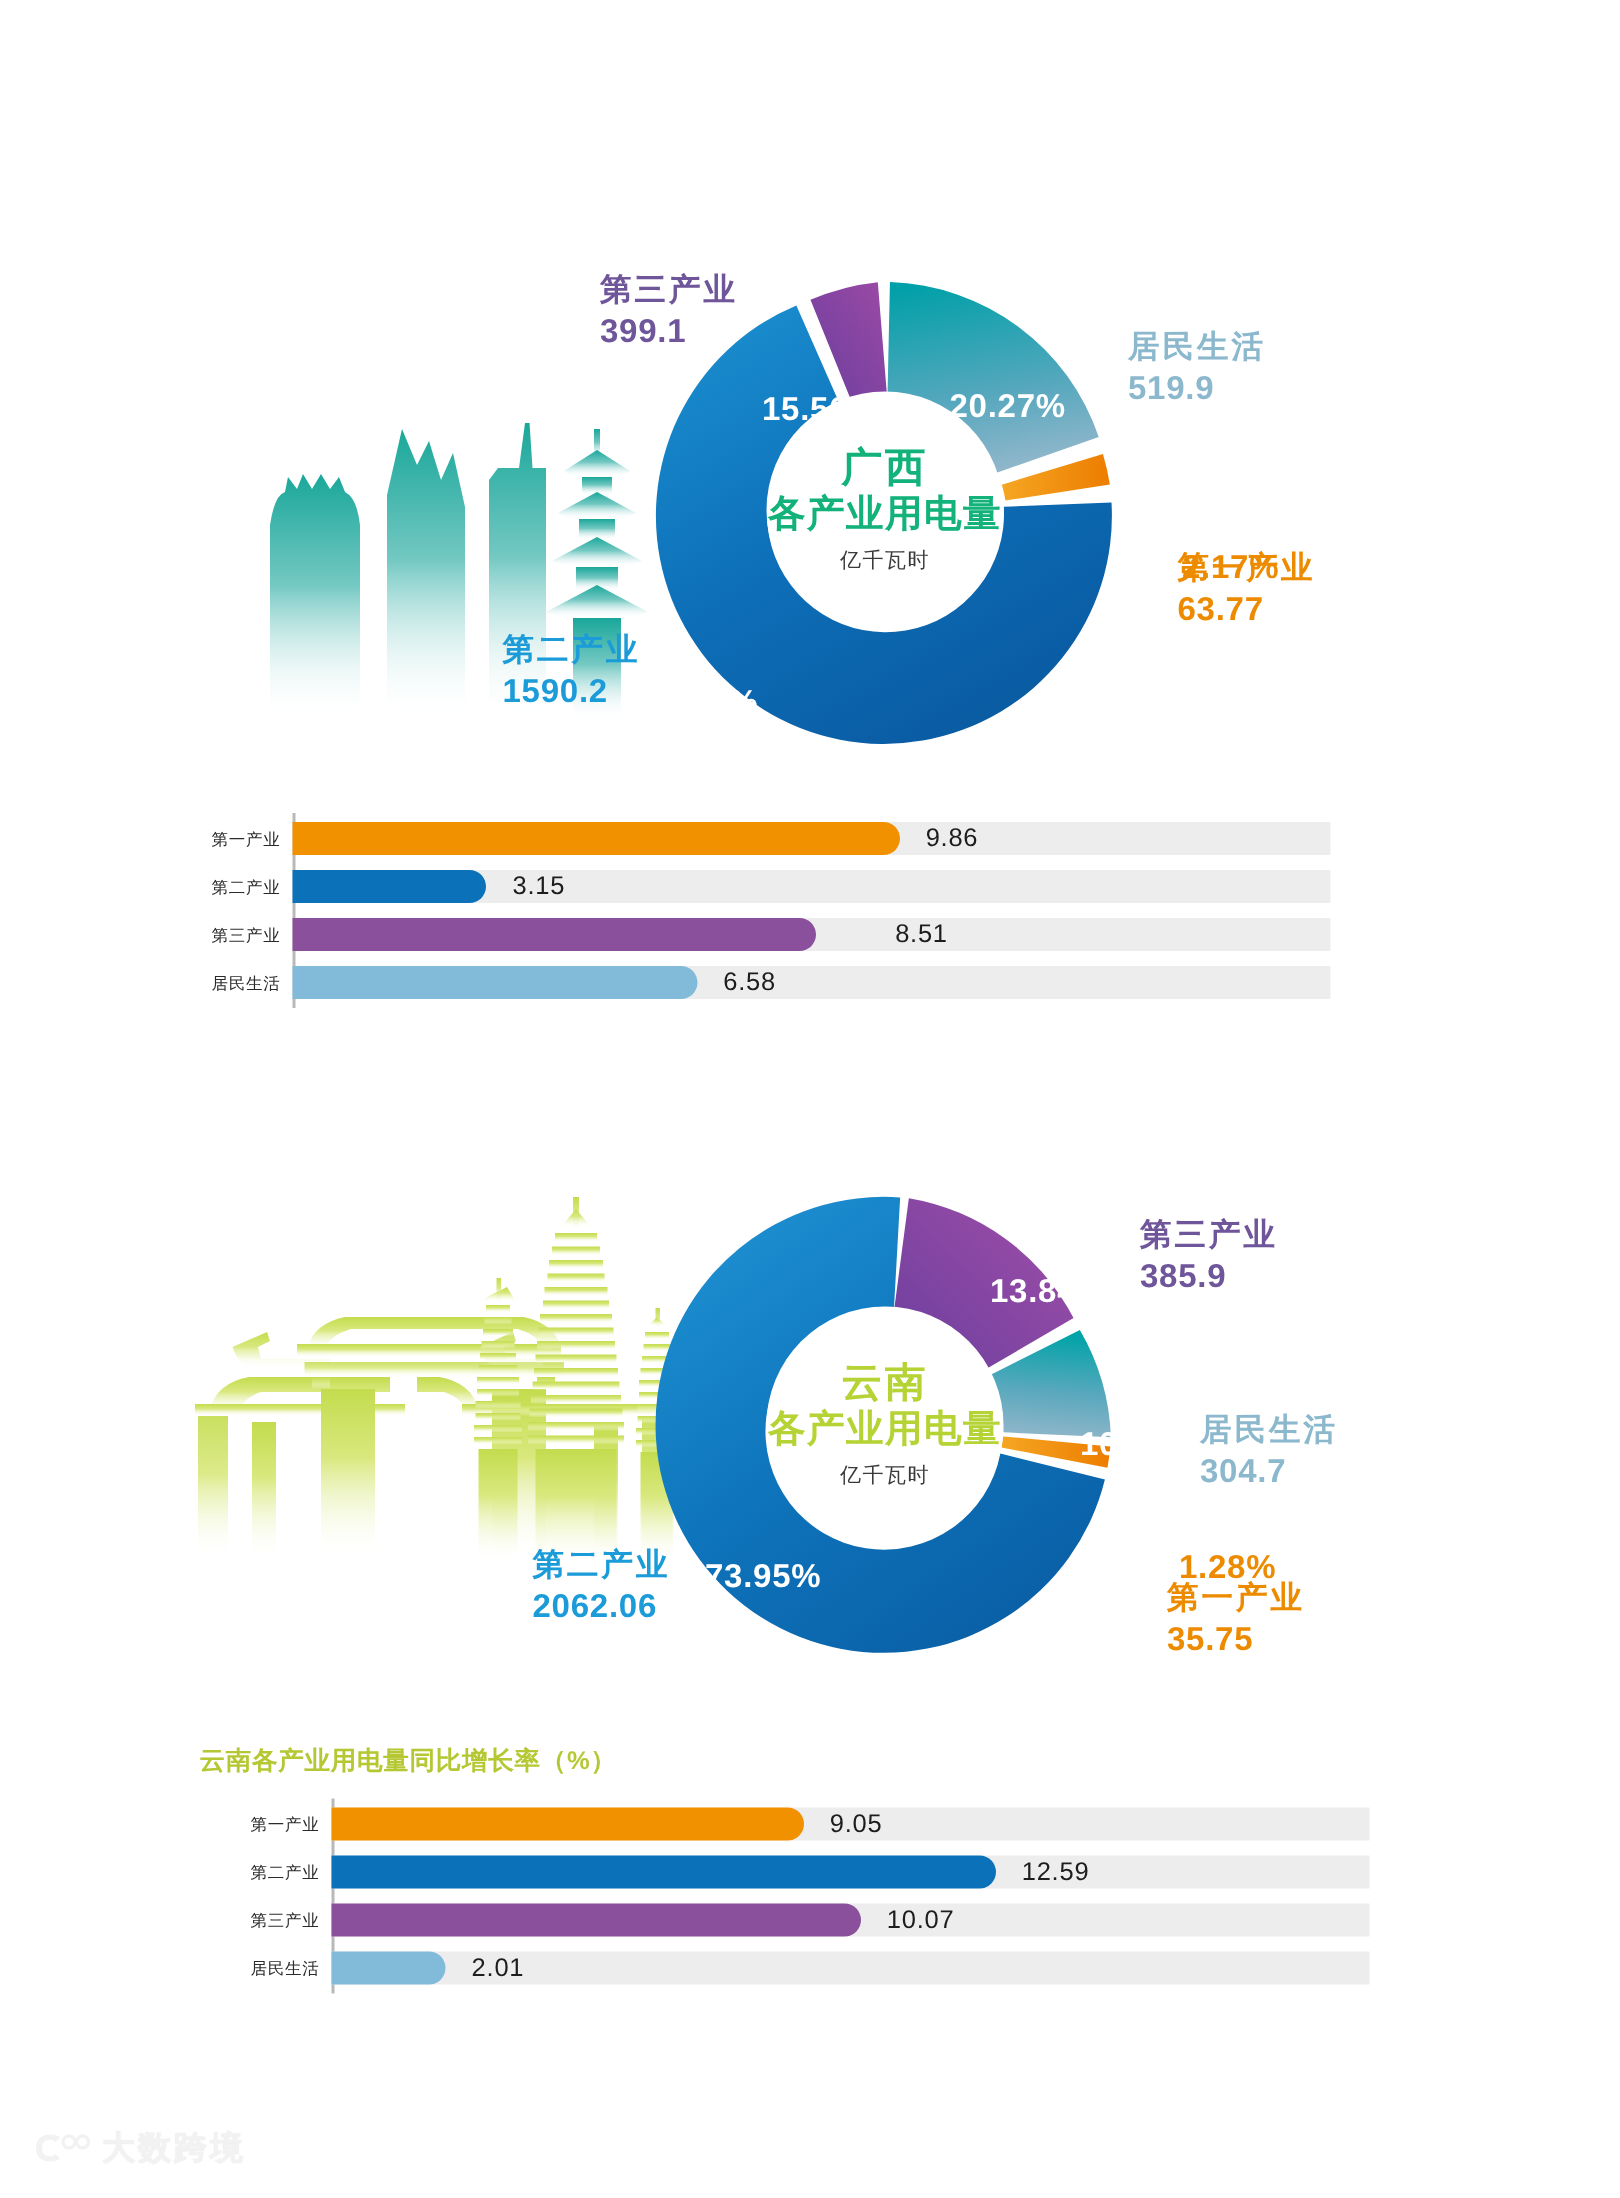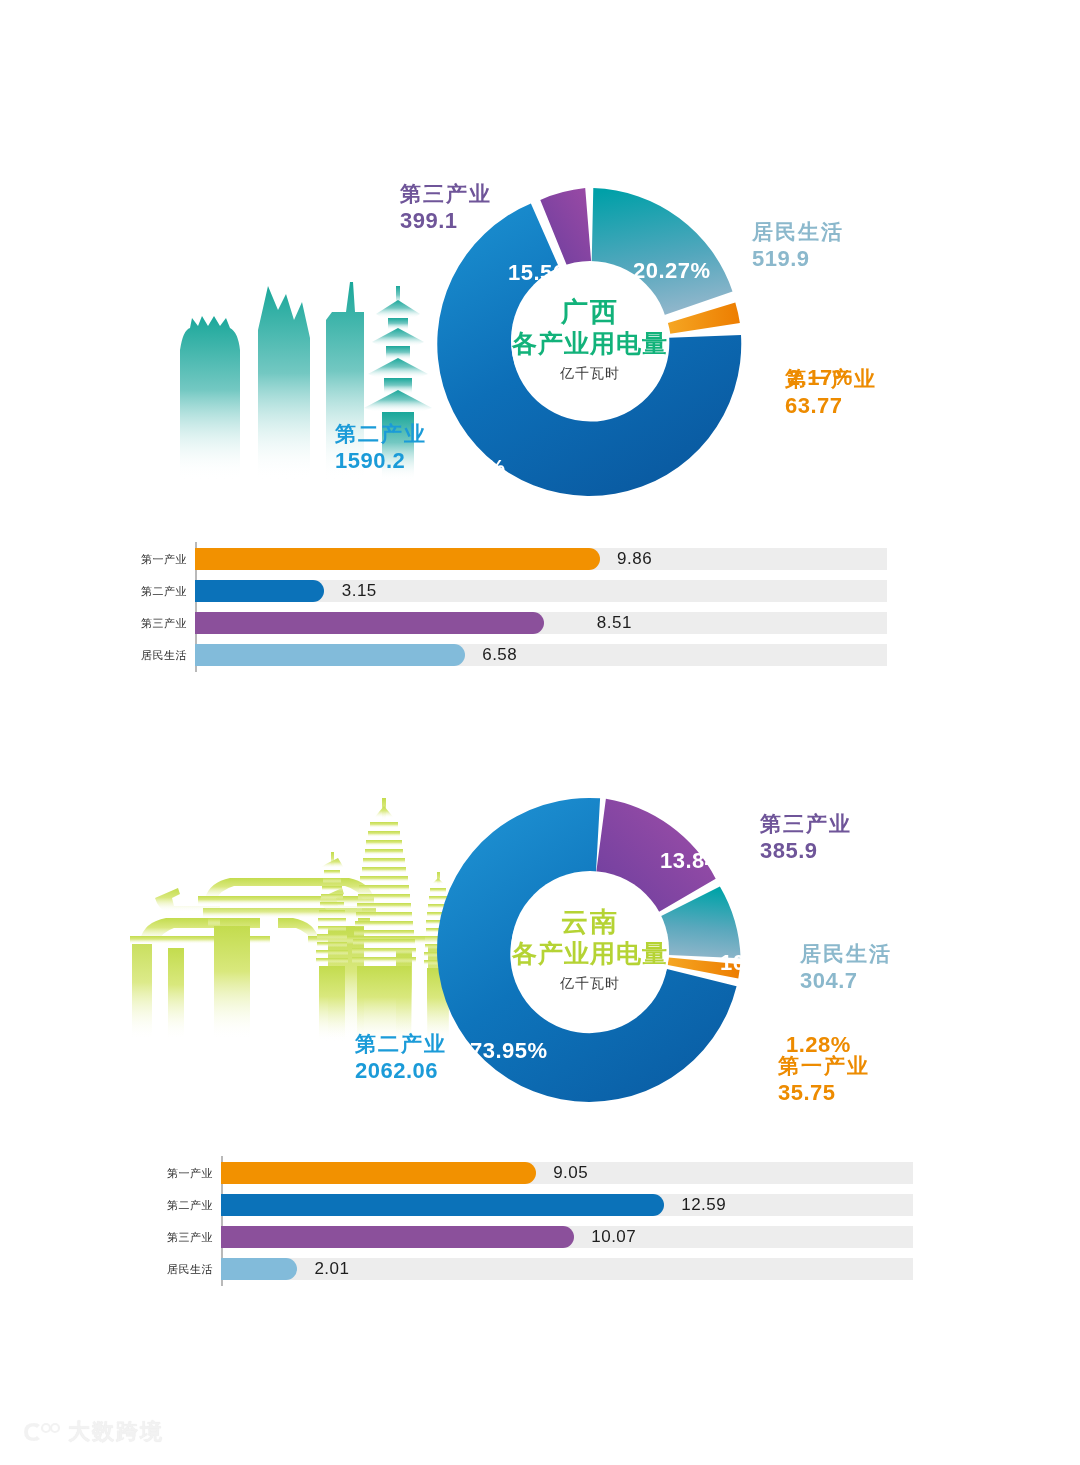--- a/index.html
+++ b/index.html
@@ -353,20 +353,21 @@
     <div class="cat-label" style="left:778px;top:272px;color:#ED8B00;">
       <span class="nm">第一产业</span>
       <span class="vl">35.75</span>
     </div>
     <div class="cat-label" style="left:355px;top:250px;color:#1b9bd8;">
       <span class="nm">第二产业</span>
       <span class="vl">2062.06</span>
     </div>
 
     <div class="barchart" style="left:133px;top:382px;width:780px;">
+      <div class="bc-title" style="color:#b5c834;">云南各产业用电量同比增长率（%）</div>
       <div class="bc-plot">
         <div class="bc-axis"></div>
 
         <div class="bc-row">
           <span class="bc-cat">第一产业</span>
           <div class="bc-track">
             <div class="bc-fill" style="width:45.5%;background:#F29100;"></div>
             <span class="bc-val" style="left:48%;">9.05</span>
           </div>
         </div>

